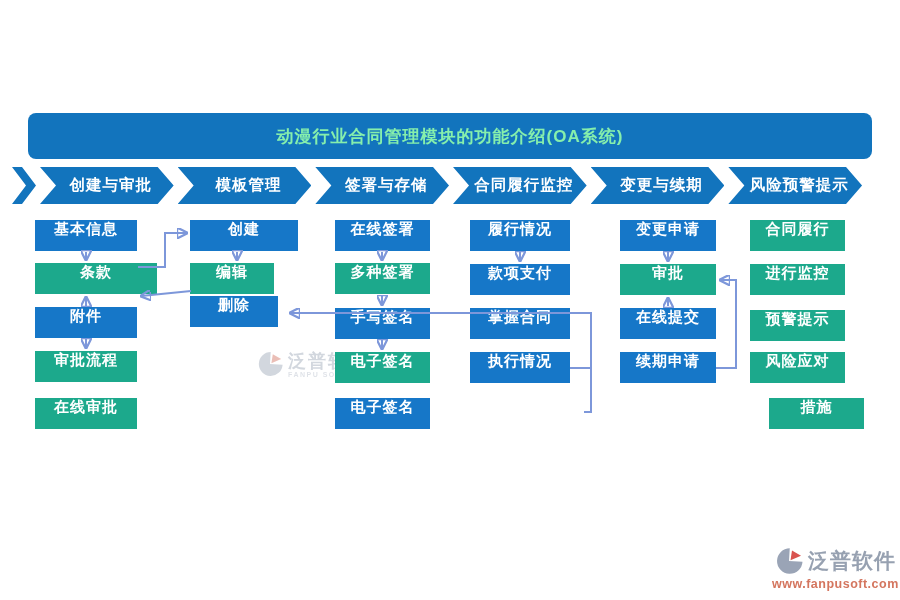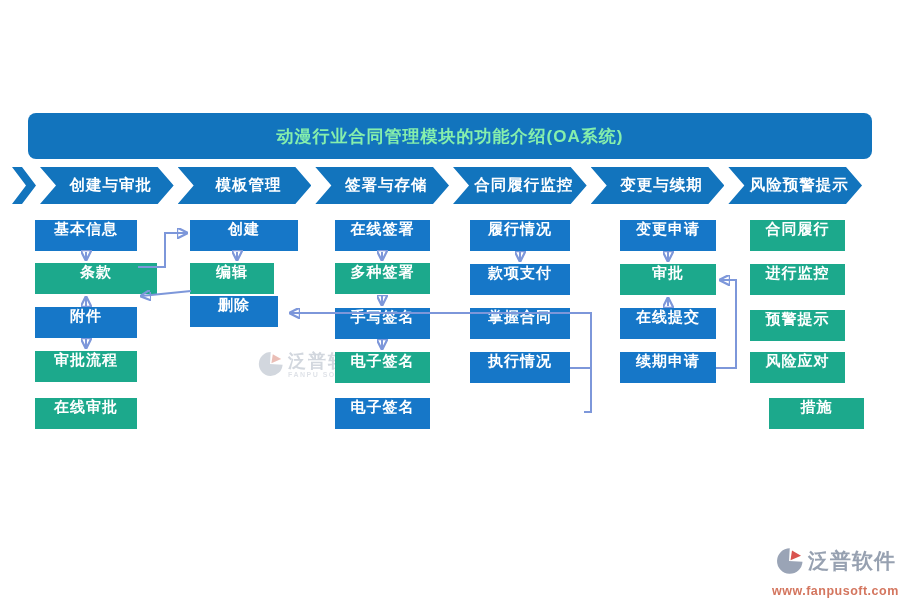--- a/index.html
+++ b/index.html
@@ -54,21 +54,21 @@
     position:absolute;left:256px;top:350px;z-index:1;opacity:.55;
     display:flex;align-items:center;gap:4px;
   }
   .wm-center .wm-text .cn{font-size:18px;font-weight:bold;color:#AEB7C4;letter-spacing:2px;line-height:20px;}
   .wm-center .wm-text .en{font-size:7px;color:#C6CCD6;letter-spacing:1.5px;font-weight:bold;}
   .wm-corner{
     position:absolute;left:772px;top:546px;z-index:1;
   }
   .wm-corner .row{display:flex;align-items:center;gap:2px;}
   .wm-corner .cn{font-size:21px;font-weight:bold;color:var(--watermark-gray);letter-spacing:1px;}
-  .wm-corner .url{font-size:12.5px;font-weight:bold;color:var(--watermark-red);letter-spacing:.5px;margin-top:8px;text-align:left;}
+  .wm-corner .url{font-size:12.5px;font-weight:bold;color:var(--watermark-red);letter-spacing:.5px;margin-top:1px;text-align:left;}
 </style>
 </head>
 <body>
 
 <div class="canvas">
 
   <div class="title-banner">
     <span>动漫行业合同管理模块的功能介绍(OA系统)</span>
   </div>
 

